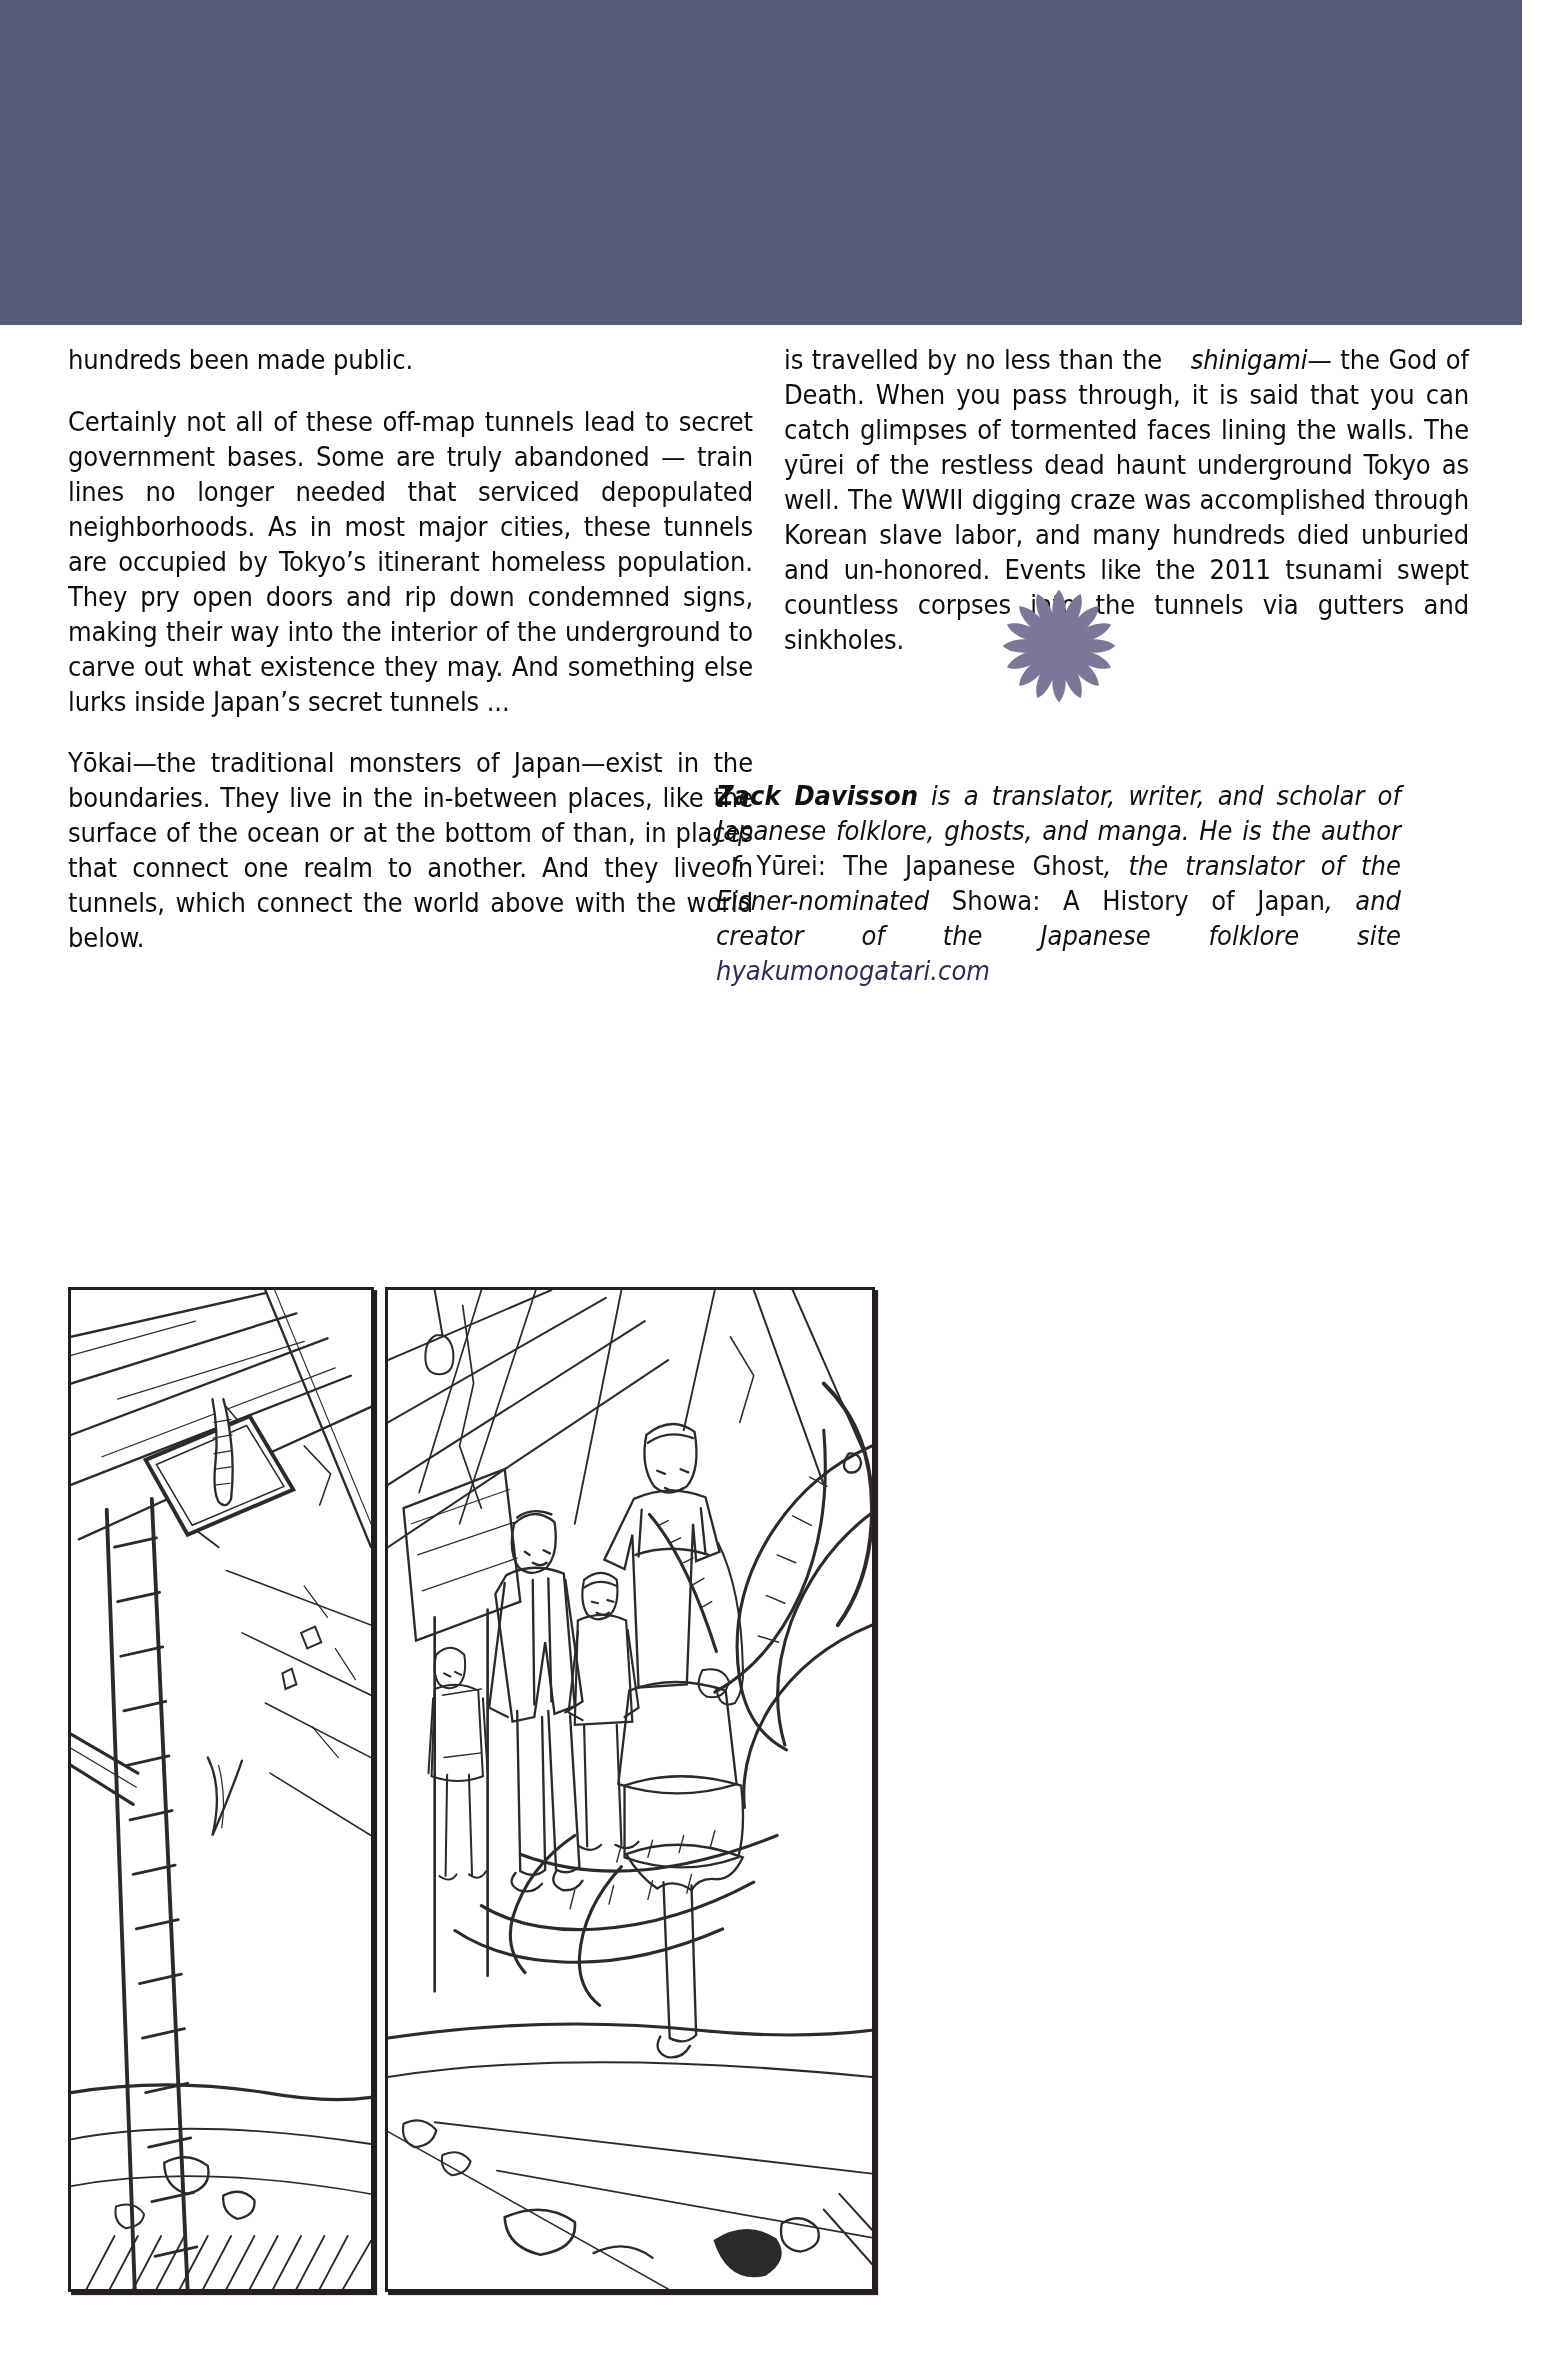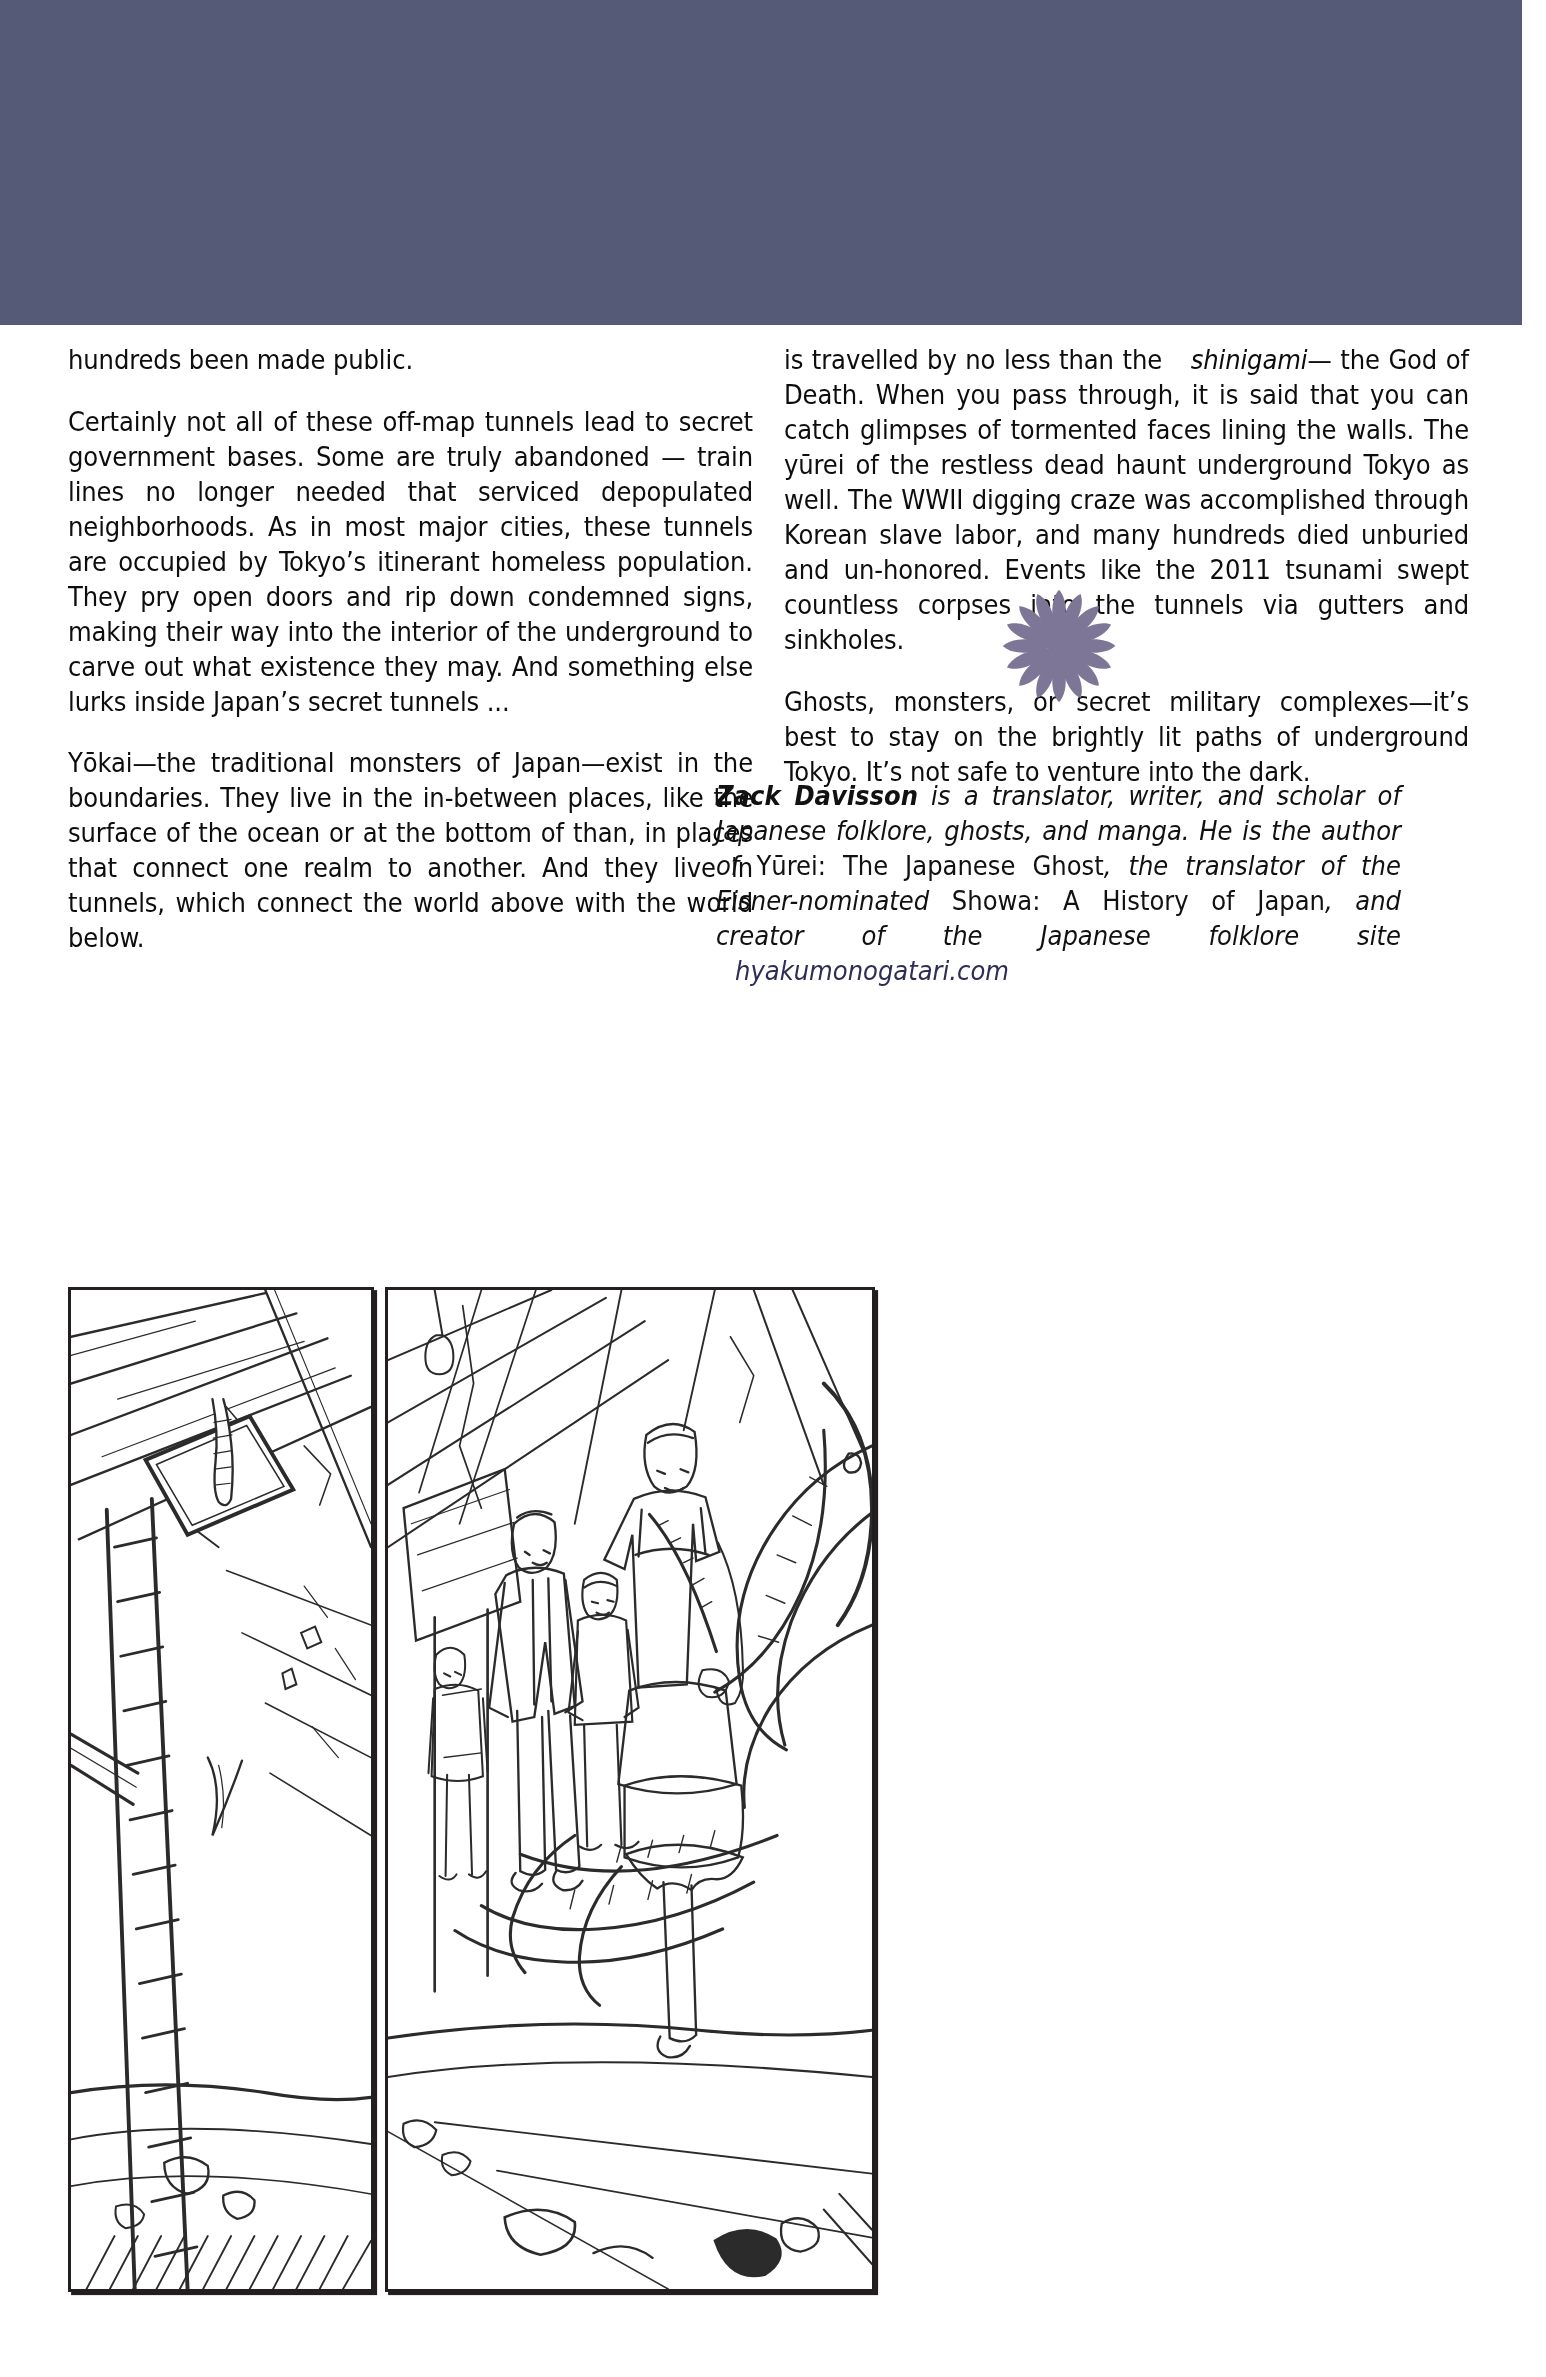--- a/index.html
+++ b/index.html
@@ -77,21 +77,20 @@
     font-size: 27px;
     line-height: 35px;
     color: #111111;
     font-style: italic;
     text-align: justify;
   }
   .bio .name { font-weight: bold; font-style: italic; }
   .bio .roman { font-style: normal; }
   .bio .url {
     color: #2e2d54;
-    margin-left: 19px;
   }
 
   
   .panels {
     position: absolute;
     left: 68px;
     top: 1287px;
     width: 808px;
     height: 1005px;
     display: flex;
@@ -116,21 +115,20 @@
 <div class="article">
 
   <div class="col col-left">
     <p class="body-par">hundreds been made public.</p>
     <p class="body-par">Certainly not all of these off-map tunnels lead to secret government bases. Some are truly abandoned — train lines no longer needed that serviced depopulated neighborhoods. As in most major cities, these tunnels are occupied by Tokyo’s itinerant homeless population. They pry open doors and rip down condemned signs, making their way into the interior of the underground to carve out what existence they may. And something else lurks inside Japan’s secret tunnels ...</p>
     <p class="body-par">Yōkai—the traditional monsters of Japan—exist in the boundaries. They live in the in-between places, like the surface of the ocean or at the bottom of than, in places that connect one realm to another. And they live in tunnels, which connect the world above with the world below.</p>
   </div>
 
   <div class="col col-right">
     <p class="body-par"><span>is travelled by no less than the </span><em>shinigami</em><span>— the God of Death. When you pass through, it is said that you can catch glimpses of tormented faces lining the walls. The yūrei of the restless dead haunt underground Tokyo as well. The WWII digging craze was accomplished through Korean slave labor, and many hundreds died unburied and un-honored. Events like the 2011 tsunami swept countless corpses into the tunnels via gutters and sinkholes.</span></p>
-    <p class="body-par tight">Ghosts, monsters, or secret military complexes—it’s best to stay on the brightly lit paths of underground Tokyo. It’s not safe to venture into the dark.</p>
   </div>
 </div>
 
 <div class="emblem-wrap">
   <svg class="emblem" width="128" height="128" viewBox="0 0 200 200">
     <g id="petals" fill="#7e7696">
         <path d="M 100 92 C 87 64, 85 28, 100 12 C 115 28, 113 64, 100 92 Z" transform="rotate(0 100 100)" fill="#7e7696"></path>
         <path d="M 100 92 C 87 64, 85 28, 100 12 C 115 28, 113 64, 100 92 Z" transform="rotate(22.5 100 100)" fill="#7e7696"></path>
         <path d="M 100 92 C 87 64, 85 28, 100 12 C 115 28, 113 64, 100 92 Z" transform="rotate(45 100 100)" fill="#7e7696"></path>
         <path d="M 100 92 C 87 64, 85 28, 100 12 C 115 28, 113 64, 100 92 Z" transform="rotate(67.5 100 100)" fill="#7e7696"></path>

